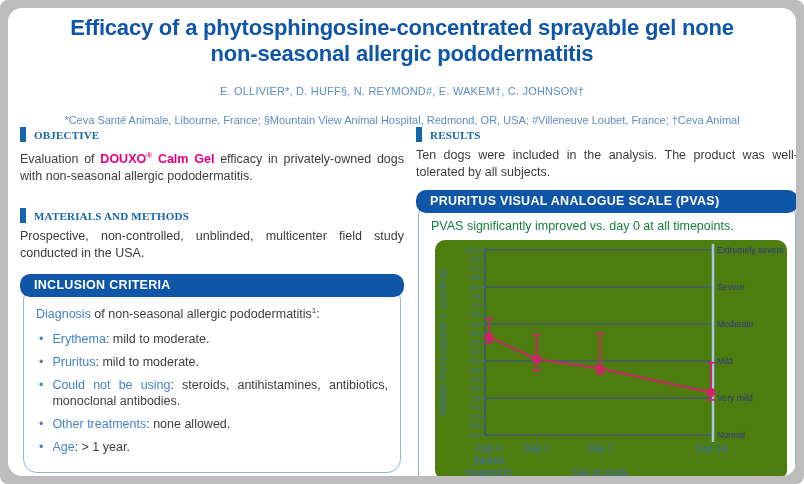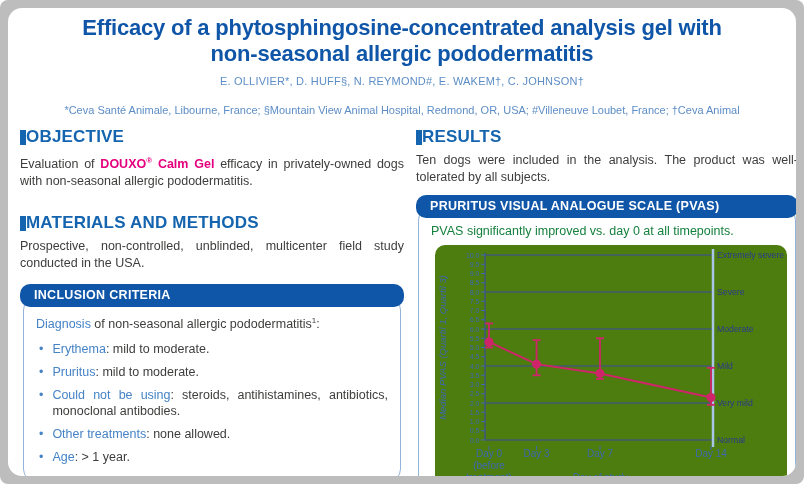--- a/index.html
+++ b/index.html
@@ -2,28 +2,28 @@
 <html><head>
 <meta charset="utf-8">
 <style>
   * { box-sizing: border-box; margin: 0; padding: 0; }
   html, body { width: 804px; height: 484px; }
   body { font-family: "Liberation Sans", sans-serif; background: #ffffff; position: relative; overflow: hidden; }
   .frame { position: absolute; left: 0; top: 0; width: 804px; height: 484px; background: #bdbdbd; border-radius: 8px; }
   .poster { position: absolute; left: 8px; top: 8px; width: 788px; height: 468px; background: #ffffff; border-radius: 14px; overflow: hidden; }
 
   .title { text-align: center; margin-top: 7px; font-weight: bold; font-size: 22px; line-height: 26px; color: #1056a8; letter-spacing: -0.2px; }
-  .authors { text-align: center; font-size: 11px; color: #5d8dc6; margin-top: 8px; letter-spacing: 0.2px; }
+  .authors { text-align: center; font-size: 11px; color: #5d8dc6; margin-top: 18px; letter-spacing: 0.2px; }
   .affil { text-align: center; font-size: 11px; line-height: 14px; color: #5d8dc6; margin-top: 16px; }
 
   .cols { position: absolute; top: 112px; left: 0; right: 0; }
   .col-left  { position: absolute; left: 12px;  width: 384px; }
   .col-right { position: absolute; left: 408px; width: 382px; }
 
-  .sec-heading { display: flex; align-items: center; font-size: 17px; font-weight: bold; color: #1464af; letter-spacing: 0.2px; }
+  .sec-heading { display: flex; align-items: center; gap: 8px; font-size: 11px; font-weight: bold; color: #1464af; letter-spacing: 0.2px; font-family: Liberation Serif, serif; }
   .sec-heading.mt1 { margin-top: 7px; }
   .sec-heading.mt2 { margin-top: 23px; }
   .marker { width: 6px; height: 15px; background: #1464af; flex: 0 0 auto; }
 
   .body-p { font-size: 12.5px; line-height: 17px; color: #3d3d3c; text-align: justify; margin-top: 5px; }
   .product { color: #e5007d; font-weight: bold; }
   .product sup { font-size: 8px; }
 
   .bar { background: #1056a8; color: #ffffff; font-weight: bold; font-size: 12.5px; letter-spacing: 0.3px;
          border-radius: 10px; padding: 4px 10px 4px 14px; position: relative; z-index: 2; line-height: 15px; }
@@ -44,21 +44,21 @@
   .chartbox { width: 352px; height: 240px; background: #dbe0ef; border-radius: 10px; margin-top: 6px; margin-left: 4px; }
   svg text { font-family: "Liberation Sans", sans-serif; }
 </style>
 </head>
 <body>
 
 <div class="frame">
   <div class="poster">
 
     <div class="title">
-      <span style="display:block">Efficacy of a phytosphingosine-concentrated analysis gel with</span>
+      <span style="display:block">Efficacy of a phytosphingosine-concentrated sprayable gel none</span>
       <span style="display:block">non-seasonal allergic pododermatitis</span>
     </div>
     <div class="authors">E. OLLIVIER*, D. HUFF§, N. REYMOND#, E. WAKEM†, C. JOHNSON†</div>
     <div class="affil">
       <span style="display:block">*Ceva Santé Animale, Libourne, France; §Mountain View Animal Hospital, Redmond, OR, USA; #Villeneuve Loubet, France; †Ceva Animal</span>
     </div>
 
     <div class="cols">
 
       <div class="col-left">

